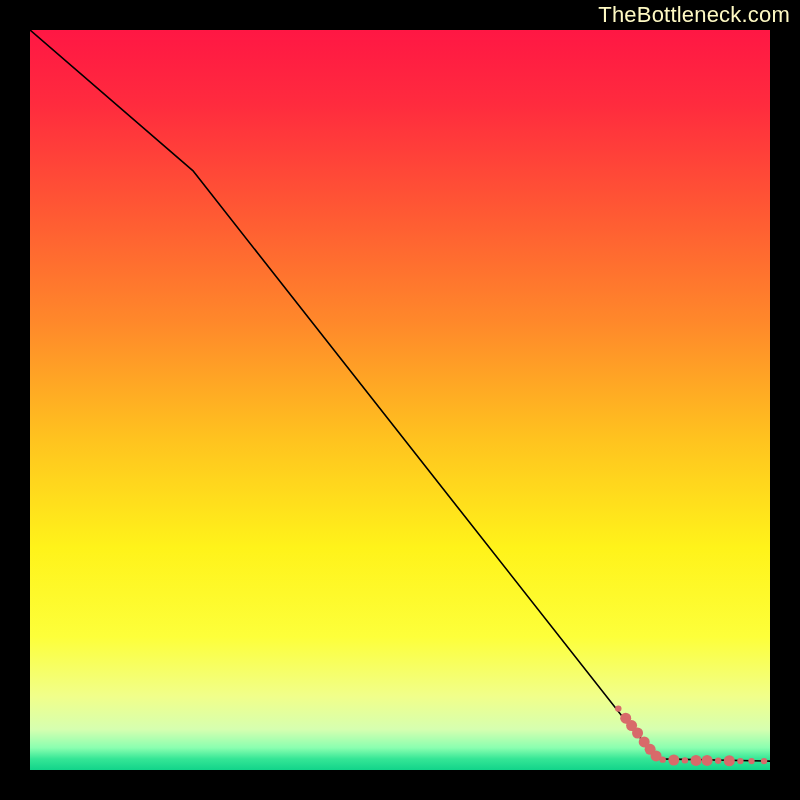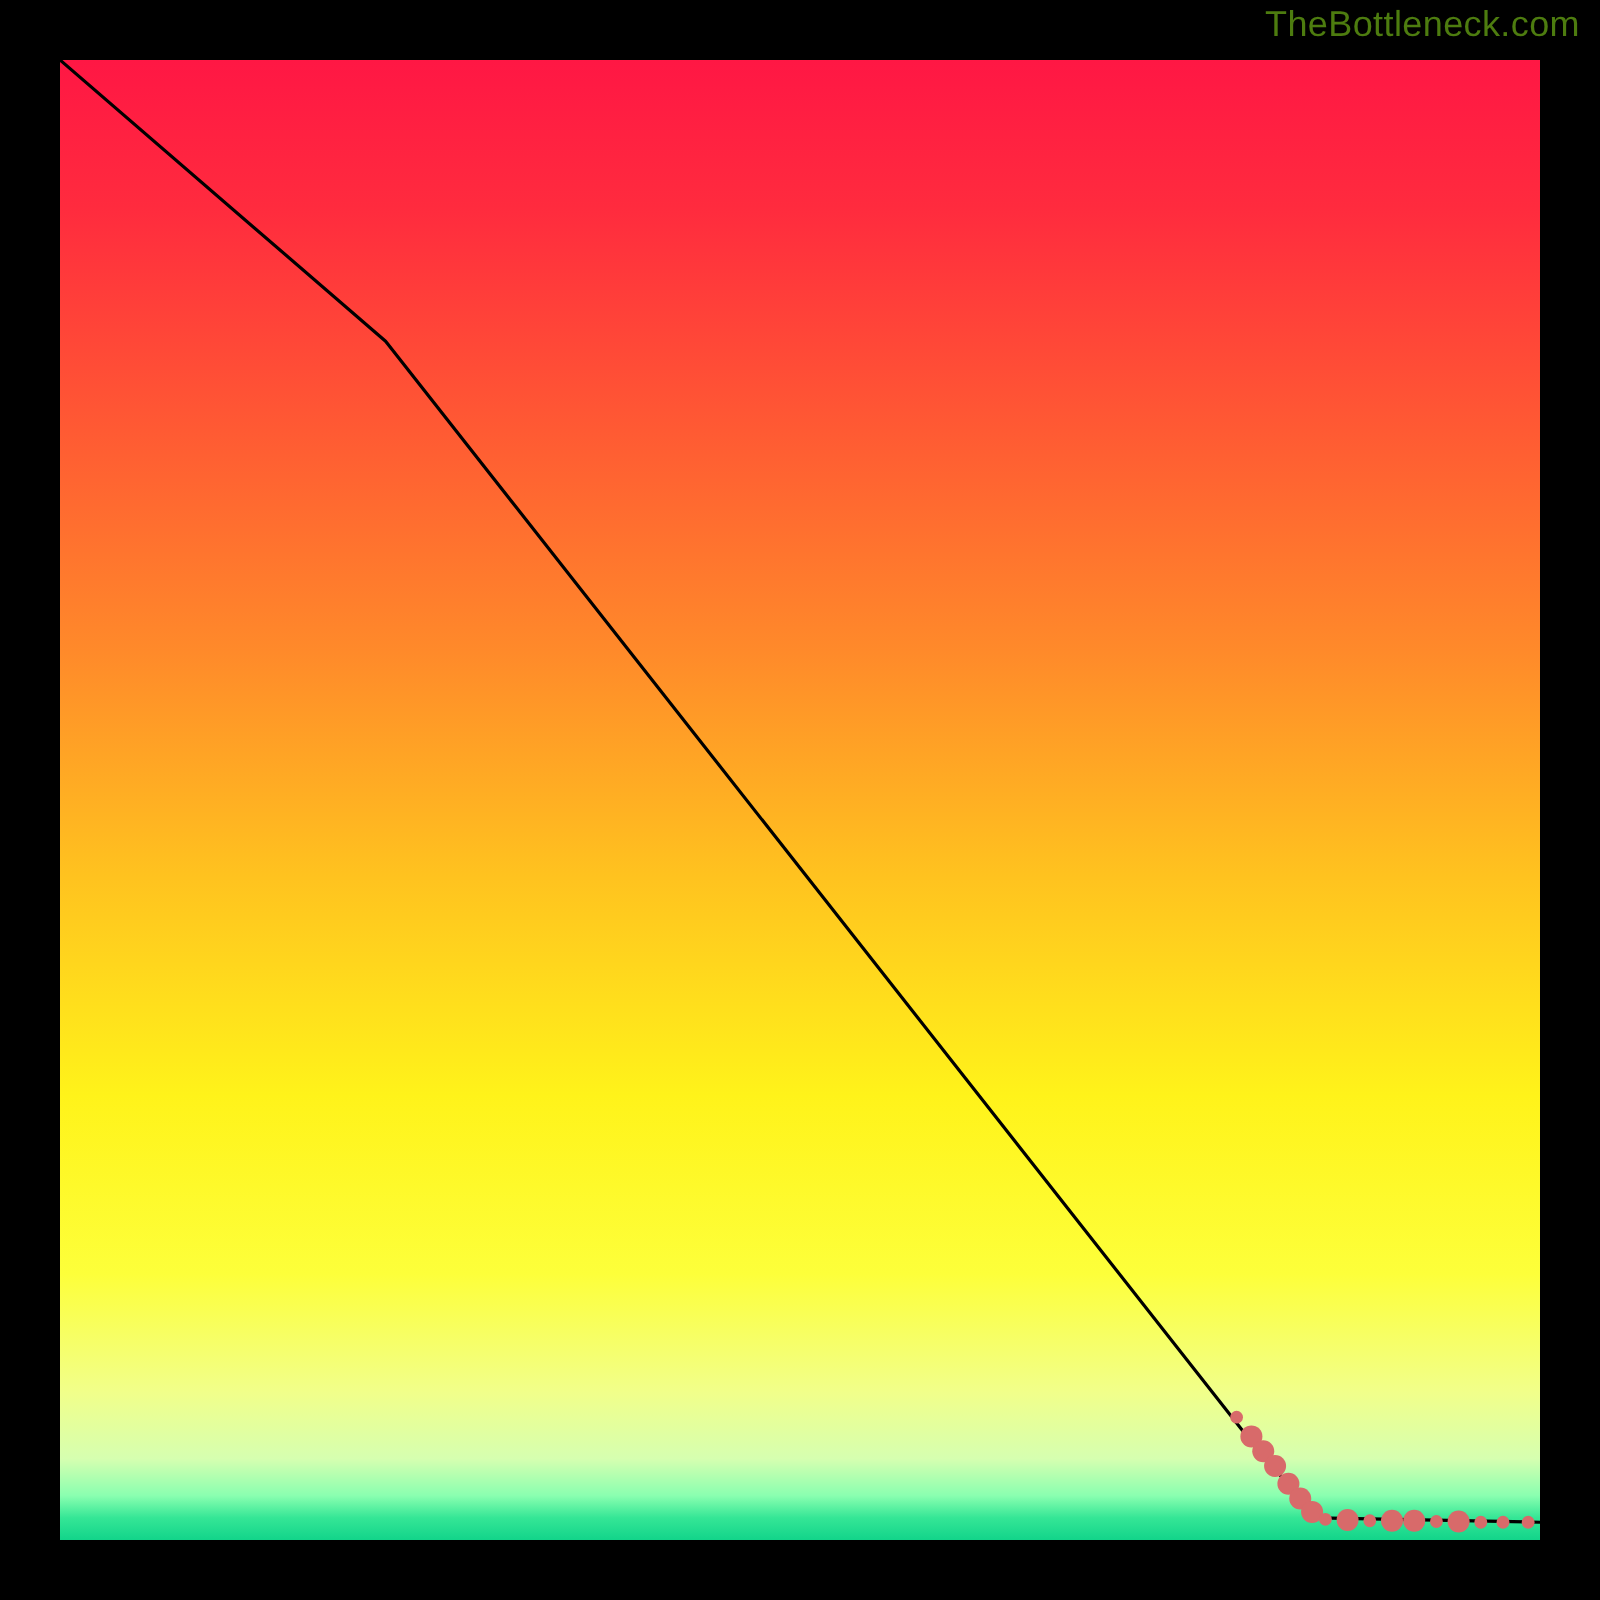--- a/index.html
+++ b/index.html
@@ -14,22 +14,22 @@
   .wrapper {
     position: relative;
     width: 800px;
     height: 800px;
     background: #000;
   }
   .attribution {
     position: absolute;
     top: 2px;
     right: 10px;
-    color: #4d7c0f;
-    font-size: 18px;
+    color: #fef9c3;
+    font-size: 22px;
     font-weight: 400;
     letter-spacing: 0.2px;
     z-index: 50;
   }
   .plot {
     position: absolute;
     left: 30px;
     top: 30px;
     width: 740px;
     height: 740px;

